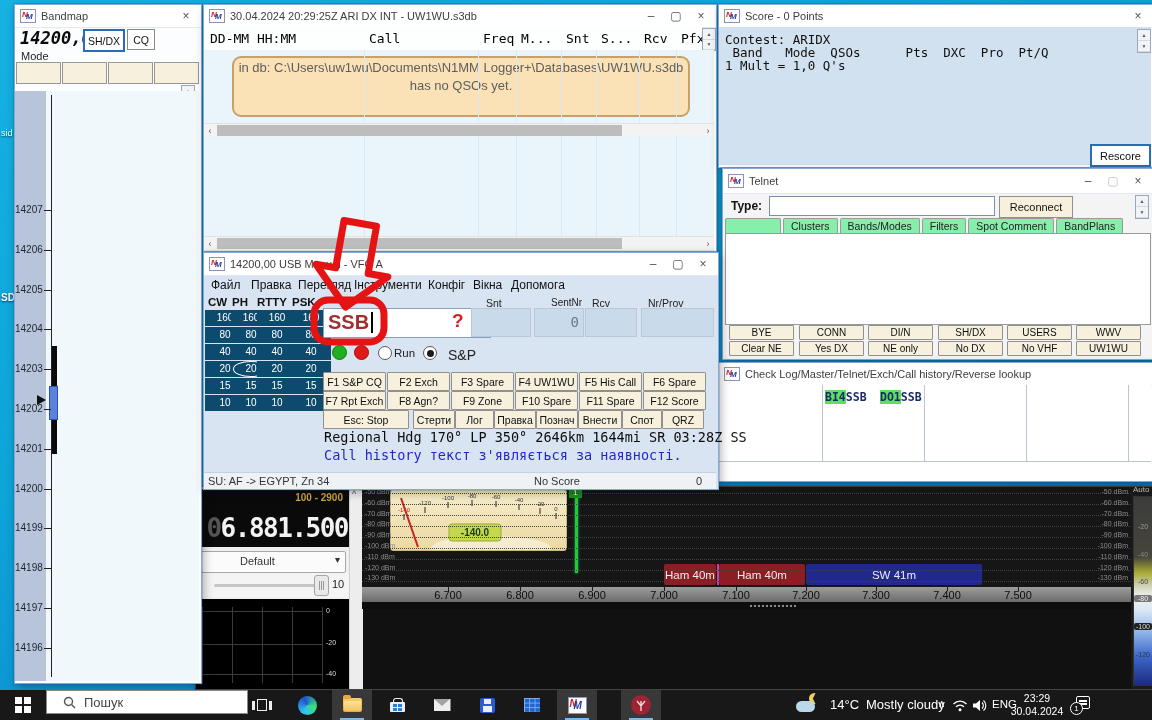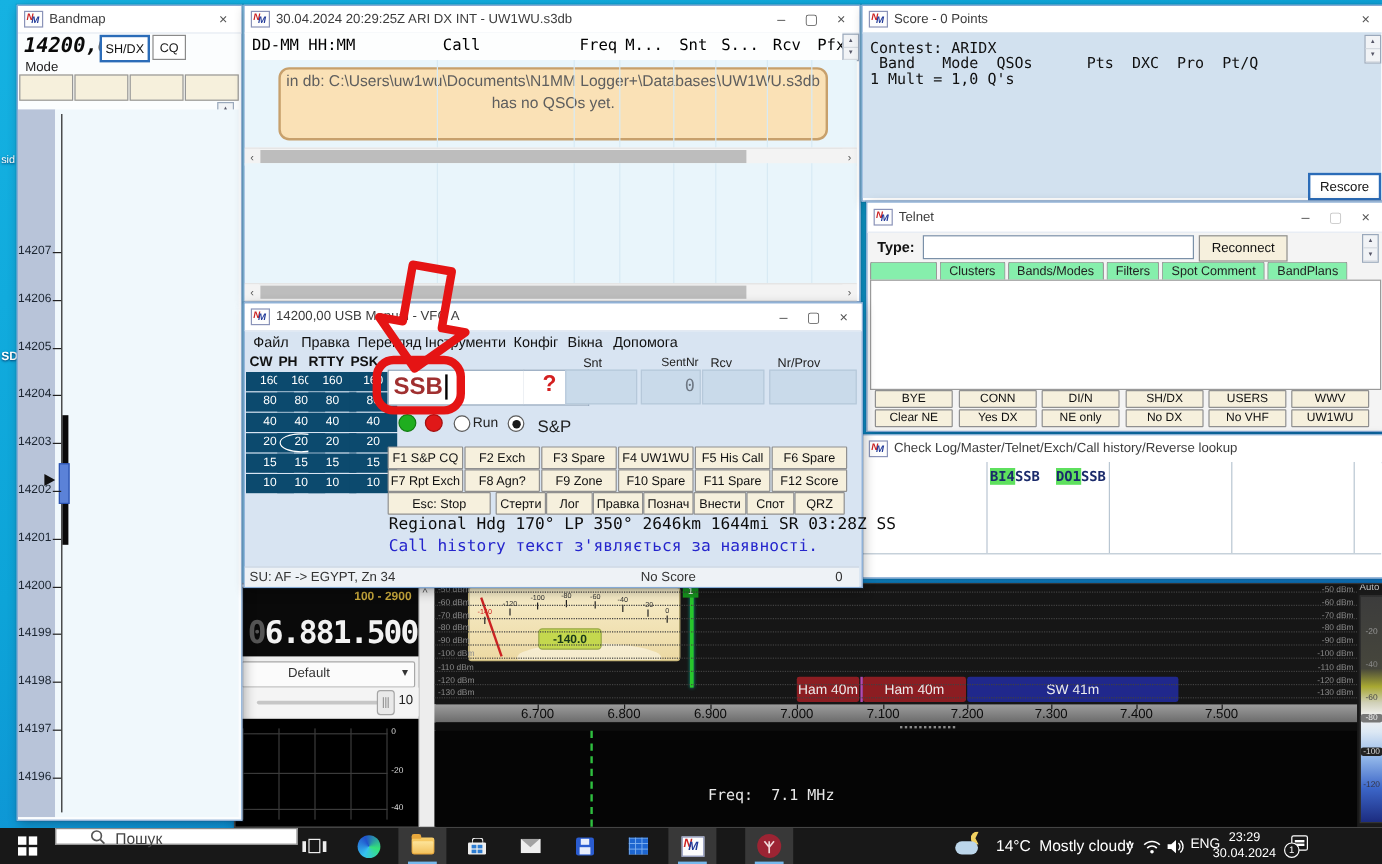--- a/index.html
+++ b/index.html
@@ -168,24 +168,20 @@
         <div style="position: absolute; left: 514px; top: 0px; width: 1px; height: 4px; background: rgb(26, 26, 26);"></div>
         <div class="axlab" style="left: 585px;">7.400</div>
         <div style="position: absolute; left: 585px; top: 0px; width: 1px; height: 4px; background: rgb(26, 26, 26);"></div>
         <div class="axlab" style="left: 656px;">7.500</div>
         <div style="position: absolute; left: 656px; top: 0px; width: 1px; height: 4px; background: rgb(26, 26, 26);"></div>
       </div>
     <div style="position:absolute;left:166px;top:115px;width:769px;height:7px;background:#0d0d0d">
       <div style="position:absolute;left:388px;top:3px;width:46px;border-top:2px dotted #8a8a8a"></div>
     </div>
 
-    <div style="position:absolute;left:166px;top:122px;width:769px;height:80px;background:#050505">
-      <div style="position:absolute;left:130px;top:0;height:80px;border-left:2px dashed #2fbf3f"></div>
-      <span class="mono" style="position:absolute;left:228px;top:46px;font-size:12.5px;color:#e8e8e8;white-space:pre">Freq:  7.1 MHz</span>
-    </div>
 
     <div style="position:absolute;left:935px;top:0;width:22px;height:202px;background:#1a1a1a;overflow:hidden">
       <span style="position:absolute;left:2px;top:-2px;font-size:8px;color:#c2c2c2">Auto</span>
       <div id="legend" style="position:absolute;left:2px;top:9px;width:18px;height:188px;border:1px solid #333;
         background:linear-gradient(#3c3c3c 0%,#46463c 32%,#a8a832 40%,#cfcfb6 47%,#f2f2f2 53%,#dce8f4 60%,#8fb4e8 72%,#3c66c8 85%,#1c2c80 100%)">
           <div style="position: absolute; left: 0px; width: 18px; top: 26px; text-align: center; font-size: 7px; color: rgb(154, 154, 154); background: none; border-radius: 2px;">-20</div>
           <div style="position: absolute; left: 0px; width: 18px; top: 54px; text-align: center; font-size: 7px; color: rgb(138, 138, 138); background: none; border-radius: 2px;">-40</div>
           <div style="position: absolute; left: 0px; width: 18px; top: 81px; text-align: center; font-size: 7px; color: rgb(68, 68, 68); background: none; border-radius: 2px;">-60</div>
           <div style="position: absolute; left: 0px; width: 18px; top: 98px; text-align: center; font-size: 7px; color: rgb(238, 238, 238); background: rgb(119, 119, 119); border-radius: 2px;">-80</div>
           <div style="position: absolute; left: 0px; width: 18px; top: 126px; text-align: center; font-size: 7px; color: rgb(221, 221, 221); background: rgb(34, 34, 34); border-radius: 2px;">-100</div>
@@ -513,21 +509,21 @@
 
   <div id="taskbar" style="position:absolute;left:0;top:690px;width:1152px;height:30px;background:#181818;z-index:100">
     <div style="position:absolute;left:0;top:0;width:46px;height:30px;display:flex;align-items:center;justify-content:center">
       <div style="display:grid;grid-template-columns:7px 7px;grid-template-rows:7px 7px;gap:1.5px">
         <i style="background:#fff"></i>
           <i style="background:#fff"></i>
           <i style="background:#fff"></i>
           <i style="background:#fff"></i>
       </div>
     </div>
-    <div style="position:absolute;left:46px;top:0;width:202px;height:14px;background:#fff;border:1px solid #8a8a8a;display:flex;align-items:flex-start;gap:8px;padding:0 0 0 28px;box-sizing:border-box">
+    <div style="position:absolute;left:46px;top:0;width:202px;height:24px;background:#fff;border:1px solid #8a8a8a;display:flex;align-items:center;gap:8px;padding:0 0 0 16px;box-sizing:border-box">
       <svg width="13" height="13" viewBox="0 0 13 13">
           <circle cx="5.5" cy="5.5" r="4" fill="none" stroke="#555" stroke-width="1.4"></circle>
           <line x1="8.5" y1="8.5" x2="12" y2="12" stroke="#555" stroke-width="1.4"></line>
         </svg>
       <span style="font-size:13px;color:#444">Пошук</span>
     </div>
 
     <div class="tbicon" style="left:242px">
       <span style="display:flex;gap:2px;align-items:center">
         <i style="width:3px;height:9px;background:#eee"></i>

